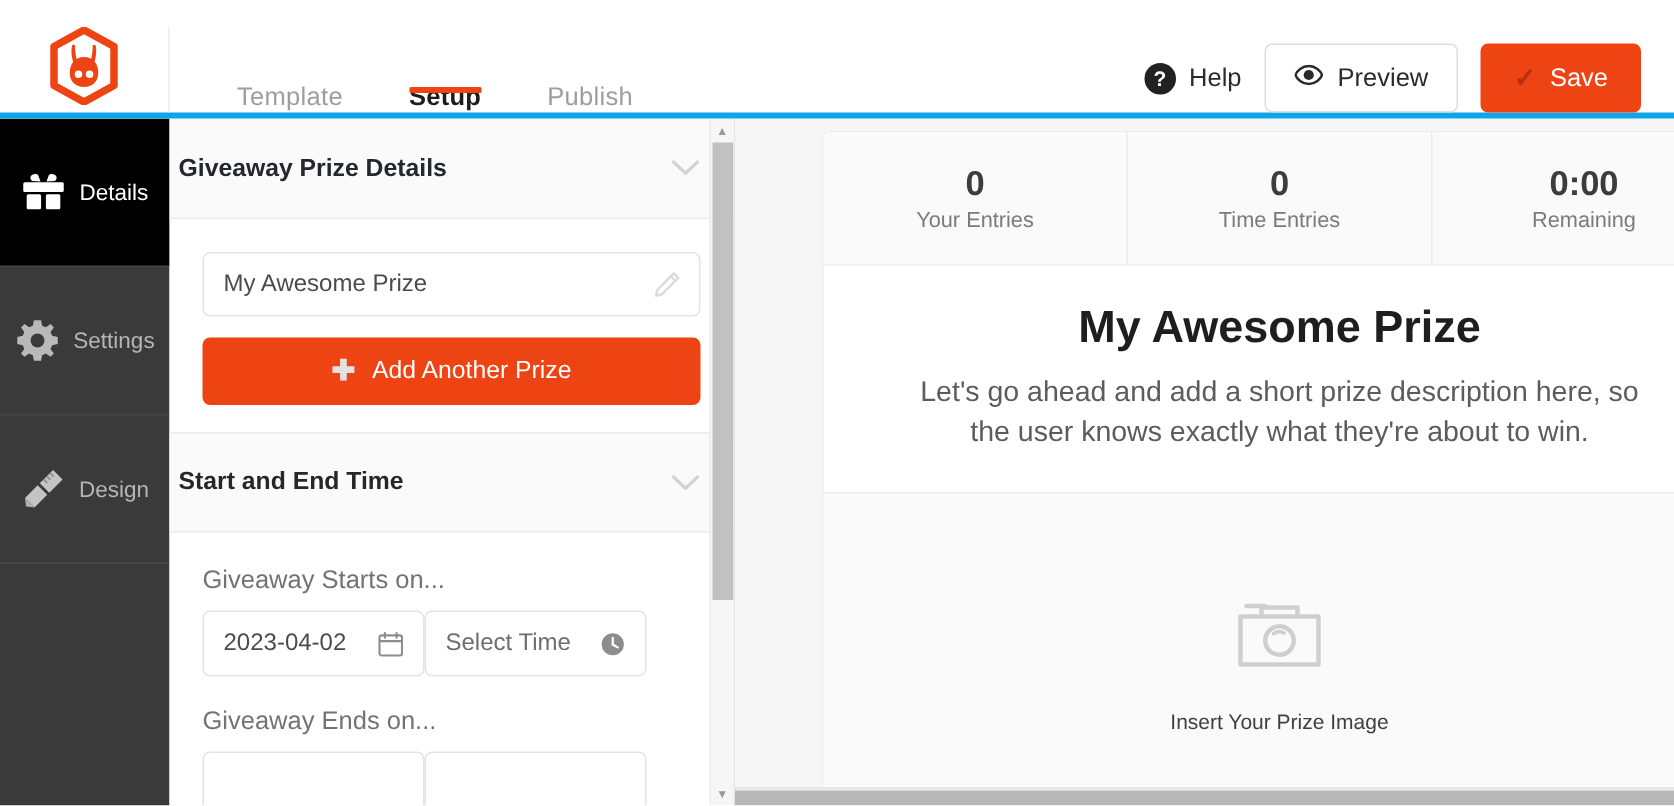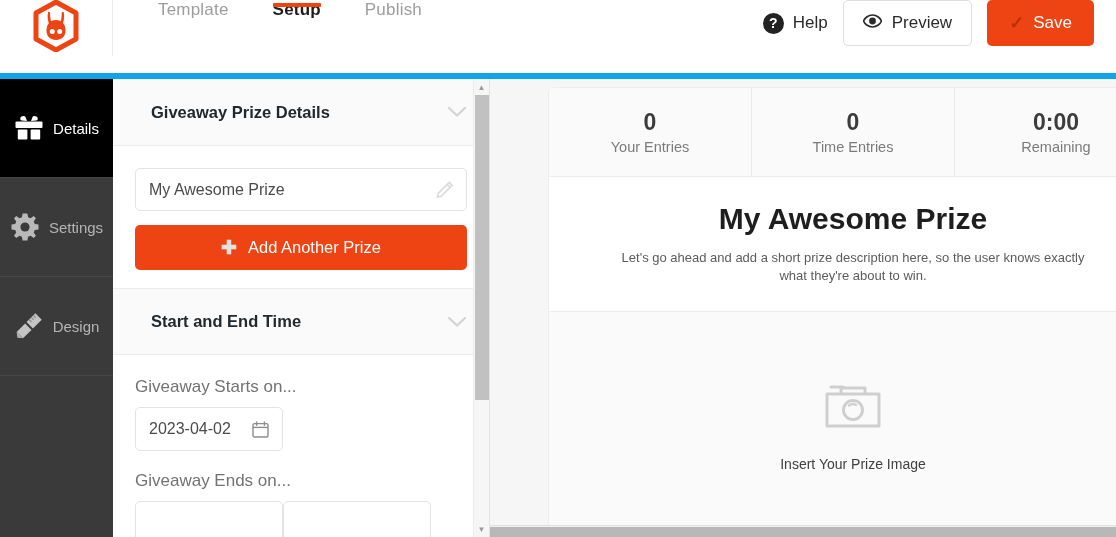--- a/index.html
+++ b/index.html
@@ -7,23 +7,23 @@
     width: 1116px; height: 537px;
     font-family: "Liberation Sans", sans-serif;
     background: #ffffff;
     overflow: hidden;
   }
   .app { position: relative; width: 1116px; height: 537px; display: flex; flex-direction: column; }
 
   
   .header {
     height: 79px; flex: 0 0 79px;
-    display: flex; align-items: flex-start;
+    display: flex; align-items: flex-end;
     background: #ffffff;
-    border-bottom: 6px solid #0ea5e9;
+    border-bottom: 4px solid #0ea5e9;
     position: relative; z-index: 5;
   }
   .logo-box {
     width: 113px; flex: 0 0 113px;
     display: flex; align-items: center; justify-content: center;
     border-right: 1px solid #ececec;
   }
   .tabs { display: flex; align-items: stretch; margin-left: 23px; }
   .tab {
     position: relative;
@@ -89,21 +89,21 @@
   .panel {
     width: 377px; flex: 0 0 377px;
     background: #ffffff; position: relative;
     display: flex; flex-direction: column;
     border-right: 1px solid #e4e4e4;
     overflow: hidden;
   }
   .panel-inner { flex: 1 1 auto; overflow: hidden; }
   .section-head {
     height: 67px; display: flex; align-items: center; justify-content: space-between;
-    padding: 0 22px 0 38px;
+    padding: 0 22px 0 6px;
     background: #fafafa; border-bottom: 1px solid #ececec; border-top: 1px solid #ececec;
     cursor: pointer;
   }
   .section-head:first-child { border-top: none; }
   .section-title { font-size: 16.5px; font-weight: bold; color: #23282d; }
   .chev { color: #d3d3d3; display: flex; }
   .section-body { padding: 22px 22px 18px 22px; }
   .prize-field {
     position: relative; height: 43px;
     border: 1px solid #e3e3e3; border-radius: 5px; background: #fff;
@@ -174,21 +174,21 @@
     flex: 1 1 0; display: flex; flex-direction: column;
     align-items: center; justify-content: center; gap: 3px;
     border-right: 1px solid #eaeaea;
   }
   .stat:last-child { border-right: none; }
   .stat-val { font-size: 23px; font-weight: bold; color: #3c3c3c; }
   .stat-lbl { font-size: 14.5px; color: #7b7b7b; }
   .prize-head { padding: 25px 40px 26px 40px; text-align: center; }
   .prize-title { font-size: 30px; font-weight: bold; color: #1e1e1e; }
   .prize-desc {
-    margin-top: 13px; font-size: 13px; color: #5c5c5c; line-height: 1.4;
+    margin-top: 13px; font-size: 19px; color: #5c5c5c; line-height: 1.4;
     max-width: 480px; margin-left: auto; margin-right: auto;
   }
   .prize-image-area {
     background: #fafafa; border-top: 1px solid #ededed;
     min-height: 220px;
     display: flex; flex-direction: column; align-items: center; justify-content: center;
     gap: 26px; padding: 30px 0 20px 0; cursor: pointer;
   }
   .cam-icon { color: #cfcfcf; display: flex; }
   .insert-label { font-size: 14px; color: #404040; }
@@ -348,20 +348,29 @@
             <div class="date-box">
               <span>2023-04-02</span>
               <span class="fi">
                 <svg width="17" height="17" viewBox="0 0 17 17" aria-hidden="true">
                   <rect x="1" y="2.6" width="15" height="13.4" rx="1.5" fill="none" stroke="#8d8d8d" stroke-width="1.4"></rect>
                   <path d="M1 6.4 L16 6.4" stroke="#8d8d8d" stroke-width="1.4"></path>
                   <path d="M4.6 1 L4.6 4.2 M12.4 1 L12.4 4.2" stroke="#8d8d8d" stroke-width="1.4" stroke-linecap="round"></path>
                 </svg>
               </span>
             </div>
+            <div class="time-box">
+              <span>Select Time</span>
+              <span class="fi">
+                <svg width="17" height="17" viewBox="0 0 17 17" aria-hidden="true">
+                  <circle cx="8.5" cy="8.5" r="7.4" fill="#8d8d8d"></circle>
+                  <path d="M8.5 4.2 L8.5 8.7 L11.8 10.6" fill="none" stroke="#ffffff" stroke-width="1.5" stroke-linecap="round"></path>
+                </svg>
+              </span>
+            </div>
           </div>
 
           <div class="spacer-20"></div>
 
           <div class="field-label">Giveaway Ends on...</div>
           <div class="date-row">
             <div class="empty-box"></div>
             <div class="empty-box"></div>
           </div>
         </div>

